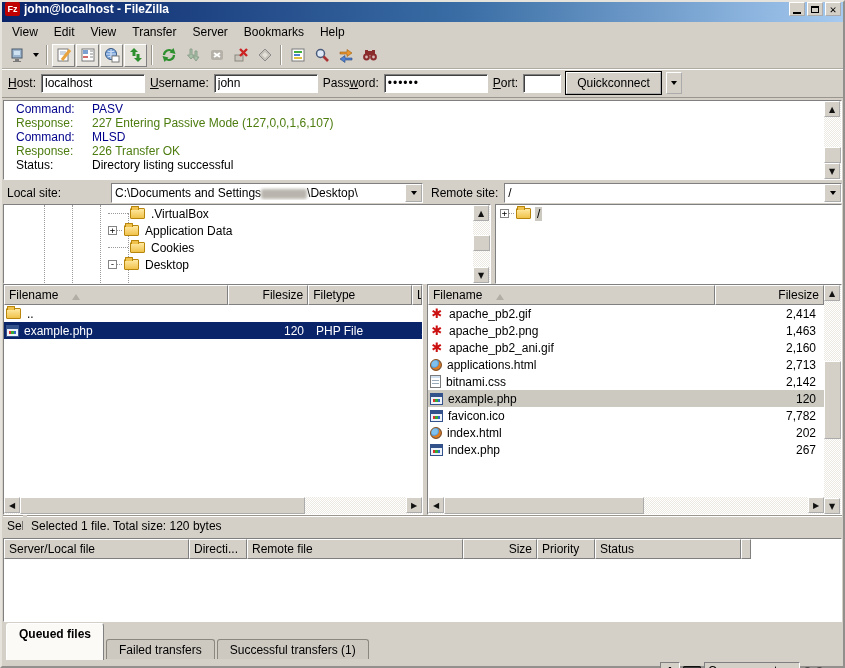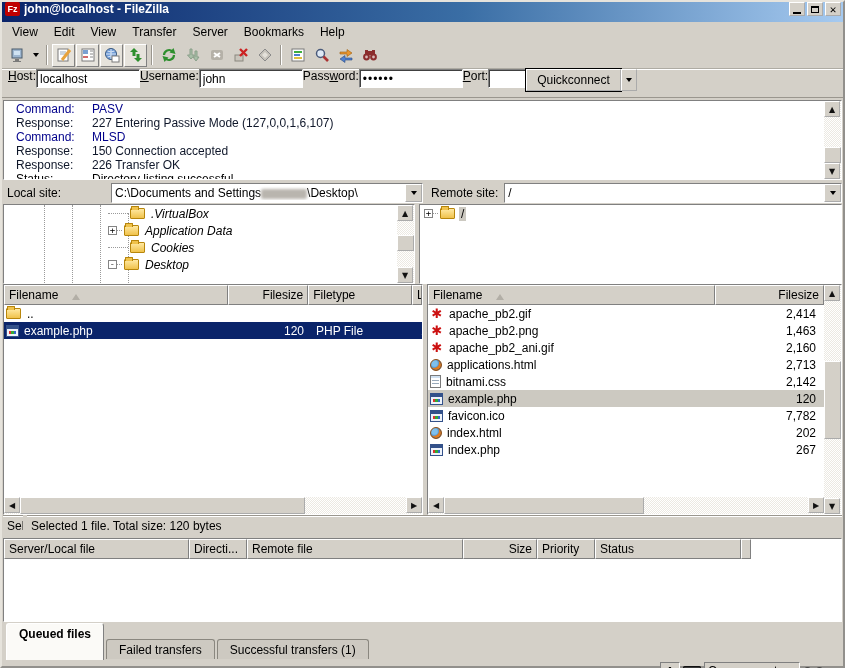--- a/index.html
+++ b/index.html
@@ -24,34 +24,34 @@
 
   
   .toolbar { height:27px; flex:0 0 27px; display:flex; align-items:center; padding-left:3px; gap:1px; border-bottom:1px solid #aeaba3; box-shadow:0 1px 0 #fff; }
   .tbsep { width:2px; height:20px; border-left:1px solid #9a968e; border-right:1px solid #fff; margin:0 3px; }
   .tbtn { width:23px; height:23px; display:flex; align-items:center; justify-content:center; border:1px solid transparent; }
   .tbtn.toggled { border:1px solid; border-color:#fff #808080 #808080 #fff; background:#e6e3dc; }
   .tbtn.dropdown { width:13px; }
   .arrow-down-small { width:0; height:0; border:3px solid transparent; border-top:4px solid #000; margin-top:3px; }
 
   
-  .quickbar { height:29px; flex:0 0 29px; display:flex; padding-left:6px; border-bottom:1px solid #9a968e; box-shadow:0 1px 0 #fff inset; }
+  .quickbar { height:29px; flex:0 0 29px; display:flex; align-items:center; gap:5px; padding-left:6px; border-bottom:1px solid #9a968e; box-shadow:0 1px 0 #fff inset; }
   .qc-label span.u { text-decoration:underline; }
   .tfield { height:19px; border:1px solid; border-color:#808080 #fff #fff #808080; box-shadow:1px 1px 0 #404040 inset; background:#fff; padding:1px 3px; font-family:"Liberation Sans",sans-serif; font-size:12px; }
   .qc-host { width:104px; } .qc-user { width:104px; } .qc-pass { width:104px; letter-spacing:1px; } .qc-port { width:38px; }
   .qc-btn { height:22px; padding:0 10px; background:#d4d0c8; border:1px outset #fff; outline:1px solid #000; font-size:12px; }
   .qc-drop { height:22px; width:16px; background:#d4d0c8; border:1px outset #fff; display:flex; align-items:center; justify-content:center; }
 
   
   .logwrap { flex:1 1 auto; display:flex; margin:2px 1px 2px 1px; border:1px solid; border-color:#808080 #fff #fff #808080; background:#fff; min-height:80px; }
   .log { flex:1; padding:1px 12px; overflow:hidden; }
   .log-line { line-height:14px; white-space:nowrap; }
   .log-label { display:inline-block; width:76px; }
   .log-line.command { color:#00008b; }
-  .log-line.response { color:#0f172a; }
+  .log-line.response { color:#4d7c0f; }
   .log-line.status { color:#000; }
 
   
   .vscroll { width:17px; flex:0 0 17px; background:#ece9e2; background-image:repeating-conic-gradient(#fff 0 25%, #ece9e2 0 50%); background-size:2px 2px; display:flex; flex-direction:column; }
   .hscroll { height:17px; flex:0 0 17px; background:#ece9e2; background-image:repeating-conic-gradient(#fff 0 25%, #ece9e2 0 50%); background-size:2px 2px; display:flex; }
   .sbtn { width:16px; height:16px; flex:0 0 16px; background:#d4d0c8; border:1px outset #fff; color:#111; display:flex; align-items:center; justify-content:center; font-size:8px; font-family:"DejaVu Sans",sans-serif; }
   .sthumb { background:#d4d0c8; border:1px outset #fff; }
   .sspace { flex:1; }
 
   
@@ -60,21 +60,21 @@
   .sitebar.left { width:420px;gap:44px; } .sitebar.right { flex:1; }
   .site-label { padding:0 6px 0 4px; white-space:nowrap; }
   .combo { flex:1; display:flex; height:20px; border:1px solid; border-color:#808080 #fff #fff #808080; background:#fff; align-items:center; }
   .combo-text { flex:1; padding:0 3px; white-space:nowrap; overflow:hidden; }
   .redact { display:inline-block; width:46px; height:10px; background:#b9b5ae; filter:blur(1.5px); vertical-align:middle; border-radius:2px; }
   .combo-btn { width:17px; height:18px; background:#d4d0c8; border:1px outset #fff; display:flex; align-items:center; justify-content:center; }
 
   
   .trees { flex:0 0 80px; display:flex; gap:4px; padding:0 1px; }
   .treebox { background:#fff; border:1px solid; border-color:#808080 #fff #fff #808080; display:flex; overflow:hidden; }
-  .treebox.left { width:412px;font-style:italic; } .treebox.right { flex:1; }
+  .treebox.left { width:488px; } .treebox.right { flex:1; }
   .treearea { flex:1; position:relative; overflow:hidden; }
   .guide { position:absolute; top:0; bottom:0; border-left:1px dotted #9a9a9a; }
   .tree-row { height:17px; display:flex; align-items:center; position:relative; }
   .tree-indent { width:104px; flex:0 0 104px; }
   .expander { width:9px; height:9px; flex:0 0 9px; border:1px solid #848484; background:#fff; font-size:9px; line-height:7px; text-align:center; font-family:"DejaVu Sans Mono",monospace; }
   .tree-dash { width:9px; flex:0 0 9px; border-top:1px dotted #9a9a9a; }
   .tree-dash2 { width:5px; flex:0 0 5px; border-top:1px dotted #9a9a9a; }
   .folder-icon { width:15px; height:11px; flex:0 0 15px; background:linear-gradient(#ffe9a2,#f0c24b); border:1px solid #b8860b; border-radius:1px; position:relative; margin:0 4px 0 2px; }
   .folder-icon::before { content:""; position:absolute; top:-3px; left:0; width:6px; height:3px; background:#f0c24b; border:1px solid #b8860b; border-bottom:none; border-radius:1px 1px 0 0; }
   .tree-label { padding:0 2px; white-space:nowrap; }
@@ -312,21 +312,20 @@
     <div class="qc-drop">
         <span class="arrow-down-small"></span>
       </div>
   </div>
 
   <div class="logwrap">
     <div class="log">
       <div class="log-line command"><span class="log-label">Command:</span><span>PASV</span></div>
       <div class="log-line response"><span class="log-label">Response:</span><span>227 Entering Passive Mode (127,0,0,1,6,107)</span></div>
       <div class="log-line command"><span class="log-label">Command:</span><span>MLSD</span></div>
-      <div class="log-line response"><span class="log-label">Response:</span><span>150 Connection accepted</span></div>
       <div class="log-line response"><span class="log-label">Response:</span><span>226 Transfer OK</span></div>
       <div class="log-line status"><span class="log-label">Status:</span><span>Directory listing successful</span></div>
     </div>
     <div class="vscroll">
       <div class="sbtn">▲</div>
       <div class="sspace"></div>
       <div class="sthumb" style="height:16px;"></div>
       <div class="sbtn">▼</div>
     </div>
   </div>

